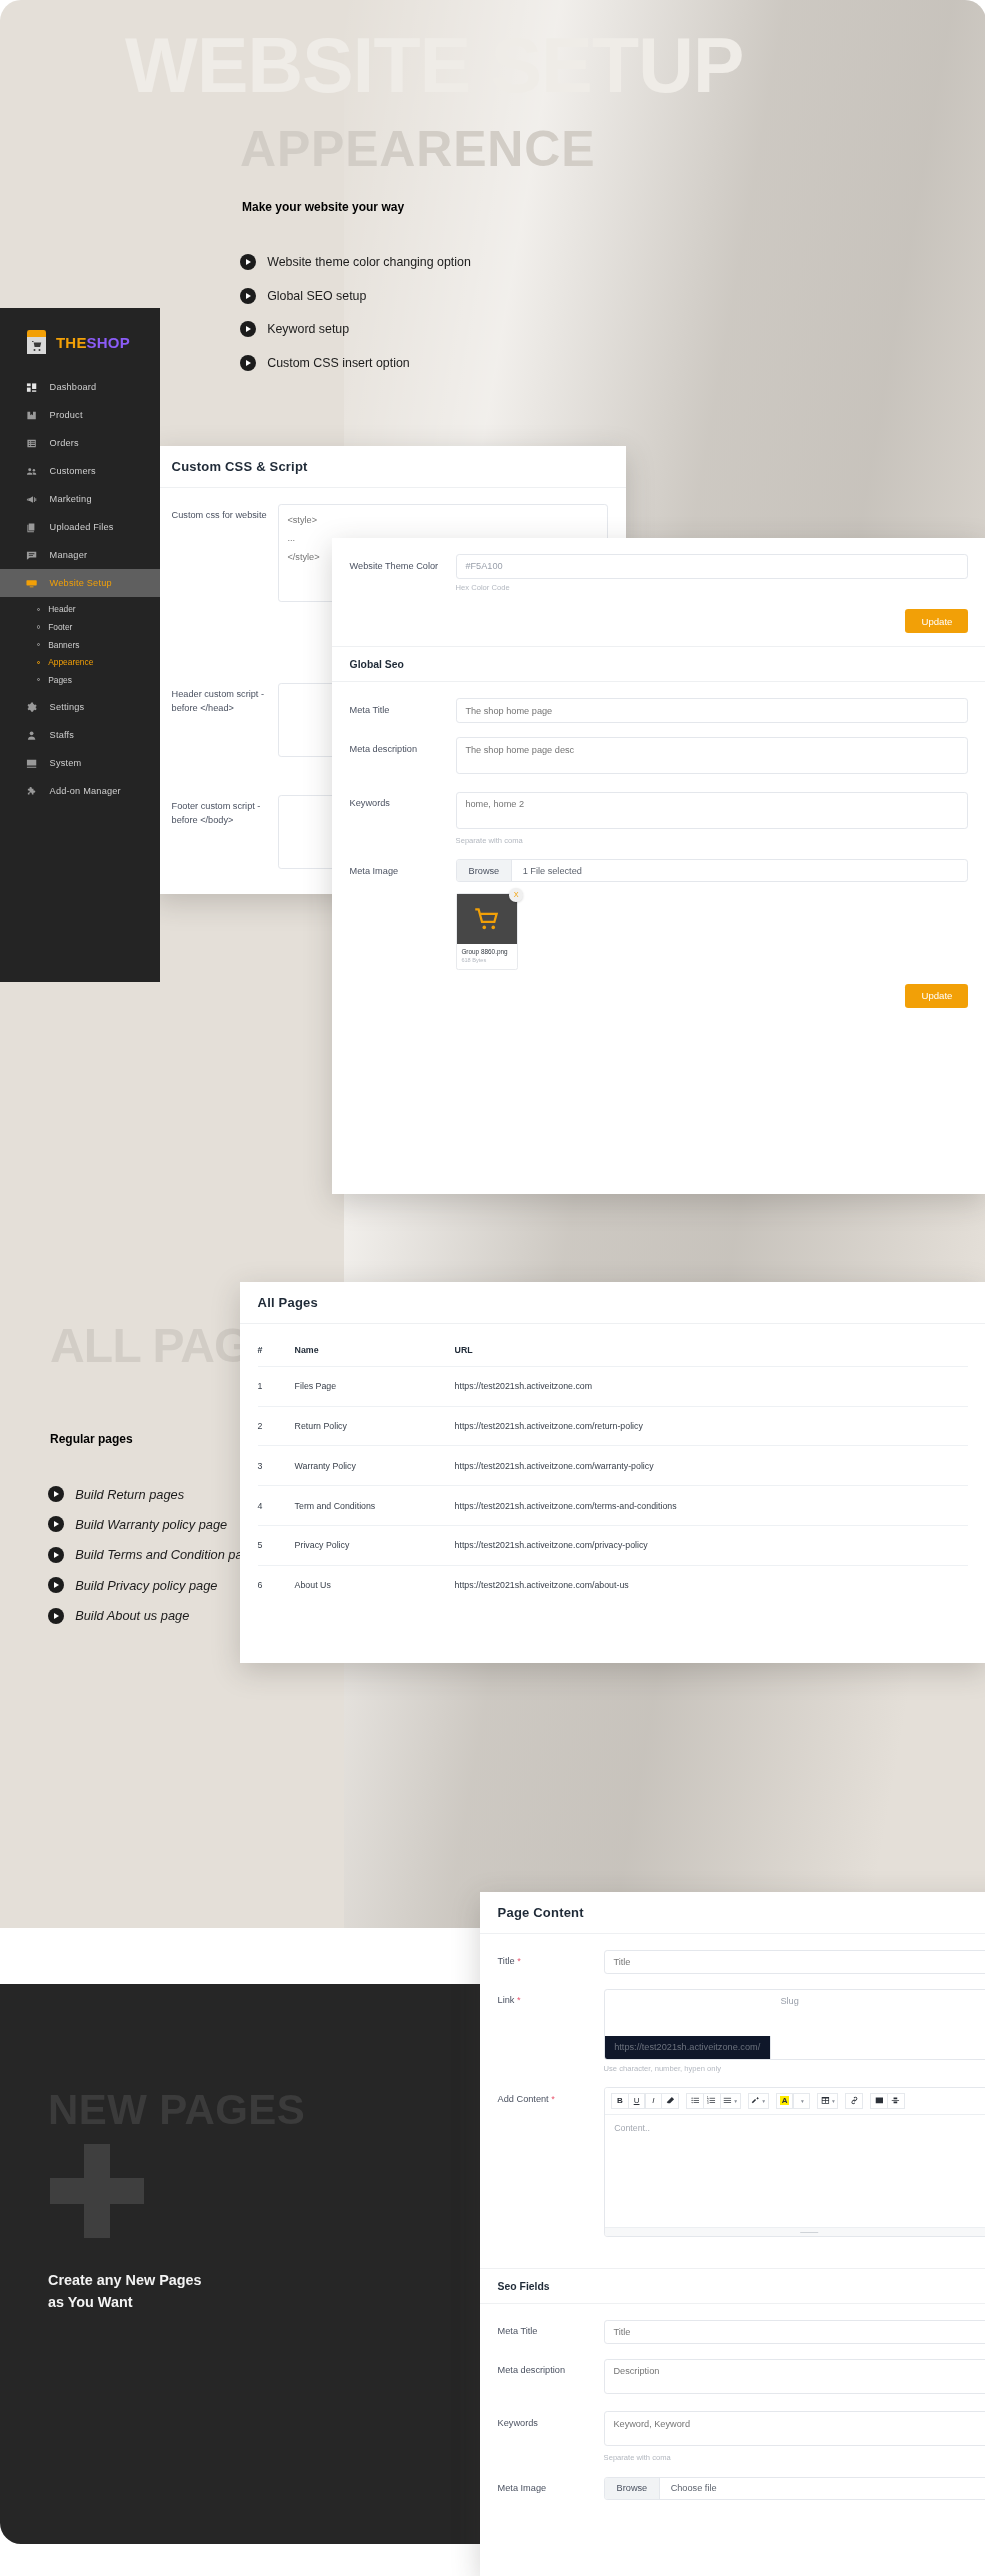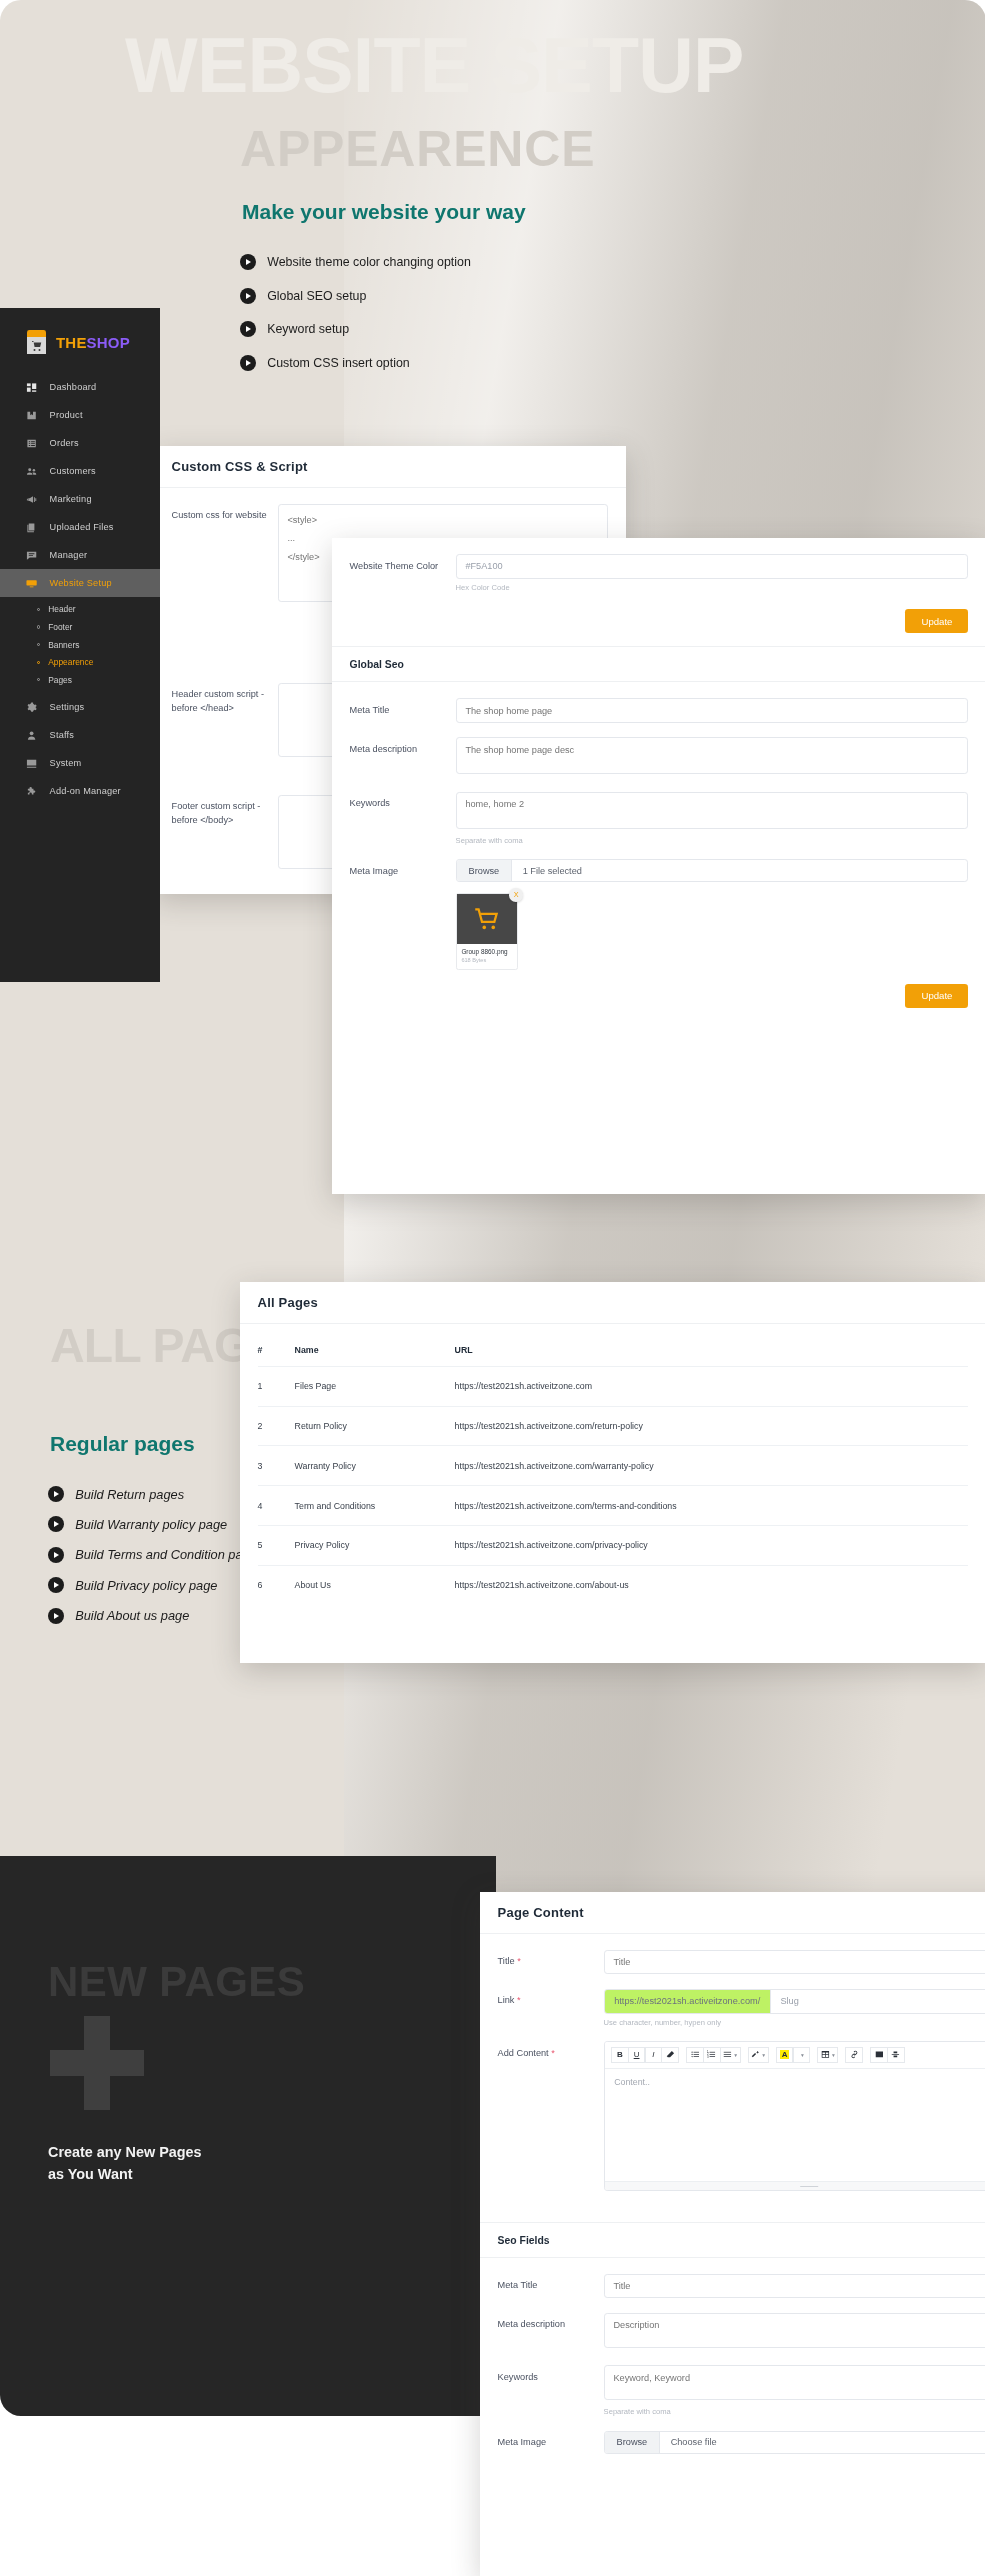--- a/index.html
+++ b/index.html
@@ -32,21 +32,21 @@
     left: 125px; top: 27px; font-size: 77px; color: #efece7;
   }
   #t-appearance {
     left: 240px; top: 124px; font-size: 50px; color: #d2cdc6; letter-spacing: 0.8px;
   }
   #t-allpages {
     left: 50px; top: 1322px; font-size: 48px; color: #d2cdc6; letter-spacing: -0.8px;
   }
 
   .sub-head {
-    position: absolute; font-size: 21px; font-weight: 700; color: #0f766e;
+    position: absolute; font-size: 12px; font-weight: 700; color: #000000;
   }
   #h-make { left: 242px; top: 200px; }
   #h-regular { left: 50px; top: 1432px; }
 
   .bullets { position: absolute; }
   #b-top { left: 240px; top: 254px; }
   #b-pages { left: 48px; top: 1486px; font-style: italic; }
   .bullet { display: flex; align-items: center; margin-bottom: 17.6px; }
   .bullet:last-child { margin-bottom: 4px; }
   .play-ic {
@@ -195,22 +195,22 @@
     white-space: nowrap;
   }
   table.pages .c-hash { width: 37px; }
   table.pages .c-name { width: 160px; }
 
   
   #card-content { left: 480px; top: 1892px; width: 552px; height: 684px; z-index: 7; }
 
   .linkbox { display: flex; border: 0.8px solid #e4e7ec; border-radius: 3.2px; overflow: hidden; }
   .linkbox .prefix {
-    background: #bef264; padding: 6.4px 9.6px; font-size: 9.2px; color: #6c727d;
-    border-right: 0.8px solid #e4e7ec; flex: none;
+    background: #0f172a; padding: 6.4px 9.6px; font-size: 9.2px; color: #6c727d;
+    border-right: 0.8px solid #e4e7ec; flex: none; margin-top: 46px;
   }
   .linkbox .slug { padding: 6.4px 9.6px; font-size: 9.2px; color: #9aa0ab; flex: 1; }
 
   .editor { border: 0.8px solid #e4e7ec; border-radius: 3.2px; overflow: hidden; }
   .toolbar {
     display: flex; align-items: center; gap: 8px; padding: 4.8px 6.4px;
     border-bottom: 0.8px solid #eceff2; background: #fff; flex-wrap: nowrap; overflow: hidden;
   }
   .tgroup { display: flex; }
   .tbtn {
@@ -226,21 +226,21 @@
   .editor-foot {
     height: 9.6px; background: #f7f8f9; border-top: 0.8px solid #eceff2; position: relative;
   }
   .editor-foot::after {
     content:""; position:absolute; left:50%; top:4px; width:17.6px; height:1.6px;
     background:#cfd3d8; transform:translateX(-50%);
   }
 
   
   #newpages {
-    position: absolute; left: 0; top: 1856px; width: 496px; height: 560px;
+    position: absolute; left: 0; top: 1984px; width: 496px; height: 560px;
     background: #262626; border-bottom-left-radius: 21px; overflow: hidden; z-index: 3;
   }
   #np-ghost {
     position: absolute; left: 48px; top: 102px; font-size: 42px; font-weight: 700;
     color: #3b3b3b; letter-spacing: 0.4px; white-space: nowrap;
   }
   #np-plus {
     position: absolute; left: 50px; top: 160px; width: 94px; height: 94px;
   }
   #np-plus::before, #np-plus::after {

